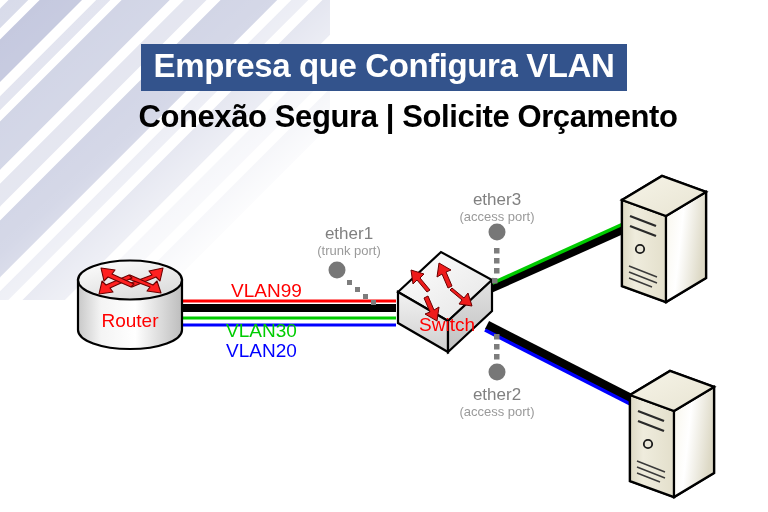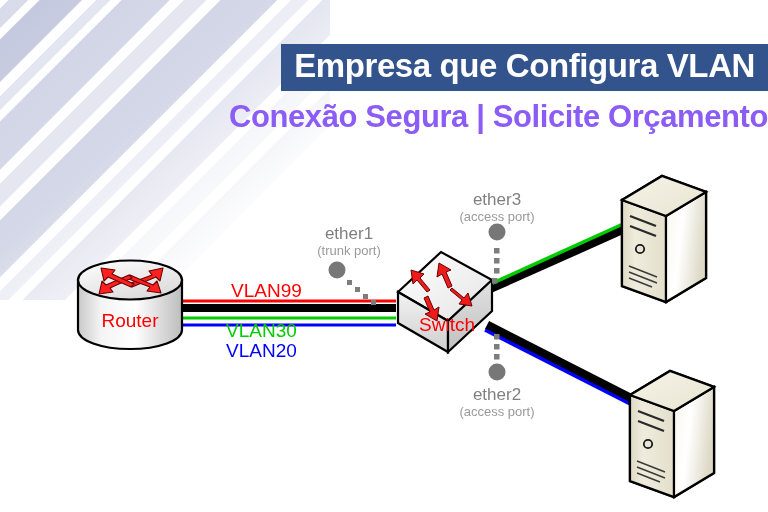--- a/index.html
+++ b/index.html
@@ -8,35 +8,35 @@
     background:#ffffff;
     font-family:"Liberation Sans", sans-serif;
     position:relative;
   }
   #stage{position:absolute;left:0;top:0;width:768px;height:512px;overflow:hidden;background:#fff;}
 
   
   .bg-stripes{position:absolute;left:0;top:0;width:768px;height:512px;pointer-events:none;}
 
   
-  .headline{position:absolute;left:0;top:44px;width:768px;text-align:right;}
+  .headline{position:absolute;left:0;top:44px;width:768px;text-align:center;}
   .title-band{
     display:inline-block;
     background:#33538c;
     color:#ffffff;
     font-weight:bold;
     font-size:33px;
     letter-spacing:-0.4px;
     line-height:1.18;
     padding:3px 13px 5px 13px;
     white-space:nowrap;
   }
   .subtitle{
     margin-top:8px;
-    color:#8b5cf6;
+    color:#000000;
     font-weight:bold;
     font-size:31px;
     letter-spacing:-0.4px;
     white-space:nowrap;
     padding-left:48px;
   }
 
   
   #diagram{position:absolute;left:0;top:0;width:768px;height:512px;}
 

